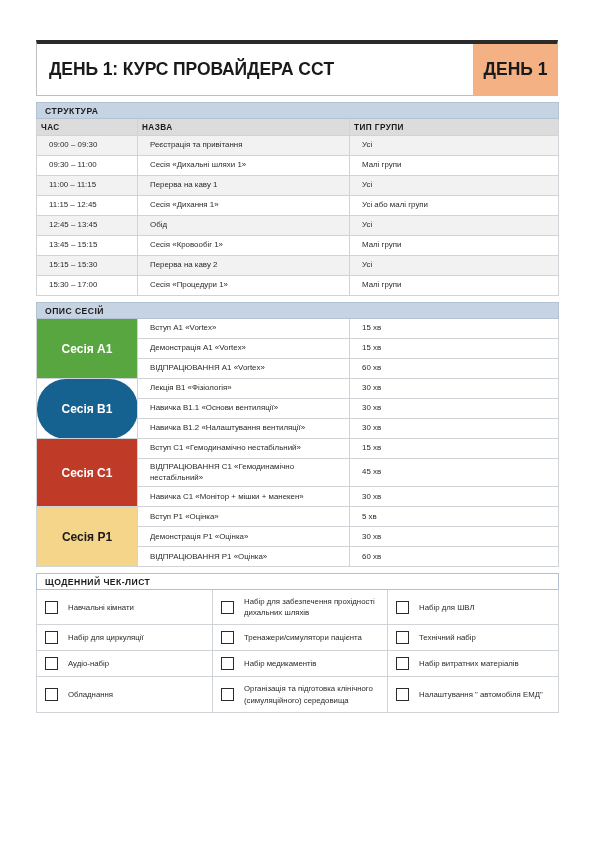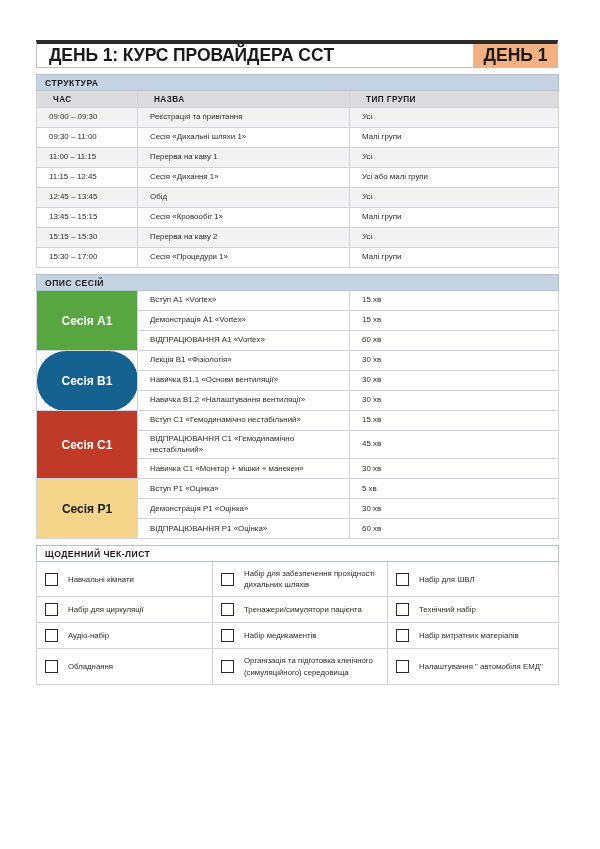--- a/index.html
+++ b/index.html
@@ -15,21 +15,21 @@
     width: 600px; height: 849px;
     background: #ffffff;
     padding: 40px 36px 0 36px;
   }
 
   
   .titlebar {
     display: flex;
     align-items: stretch;
     width: 522px;
-    height: 28px;
+    height: 56px;
     border-top: 4px solid #2b2b2b;
     border-left: 1px solid #bfbfbf;
     border-right: 1px solid #bfbfbf;
     border-bottom: 1px solid #bfbfbf;
     background: #ffffff;
   }
   .titlebar .title-text {
     flex: 1 1 auto;
     display: flex;
     align-items: center;
@@ -77,21 +77,21 @@
     border-color: #b3c2d2 !important;
     margin-left: 32px;
   }
   .col-head {
     background: #dcdcdc;
     font-size: 8.2px;
     font-weight: bold;
     color: #1a1a1a;
     letter-spacing: 0.45px;
     height: 17px;
-    padding: 0 16px !important;
+    padding: 0 4px !important;
     text-align: left;
   }
   .cell {
     font-size: 7.9px;
     color: #2b2b2b;
     height: 20px;
     padding: 3px 12px !important;
     line-height: 1.35;
   }
   .row-alt > td { background: #f2f2f2; }

